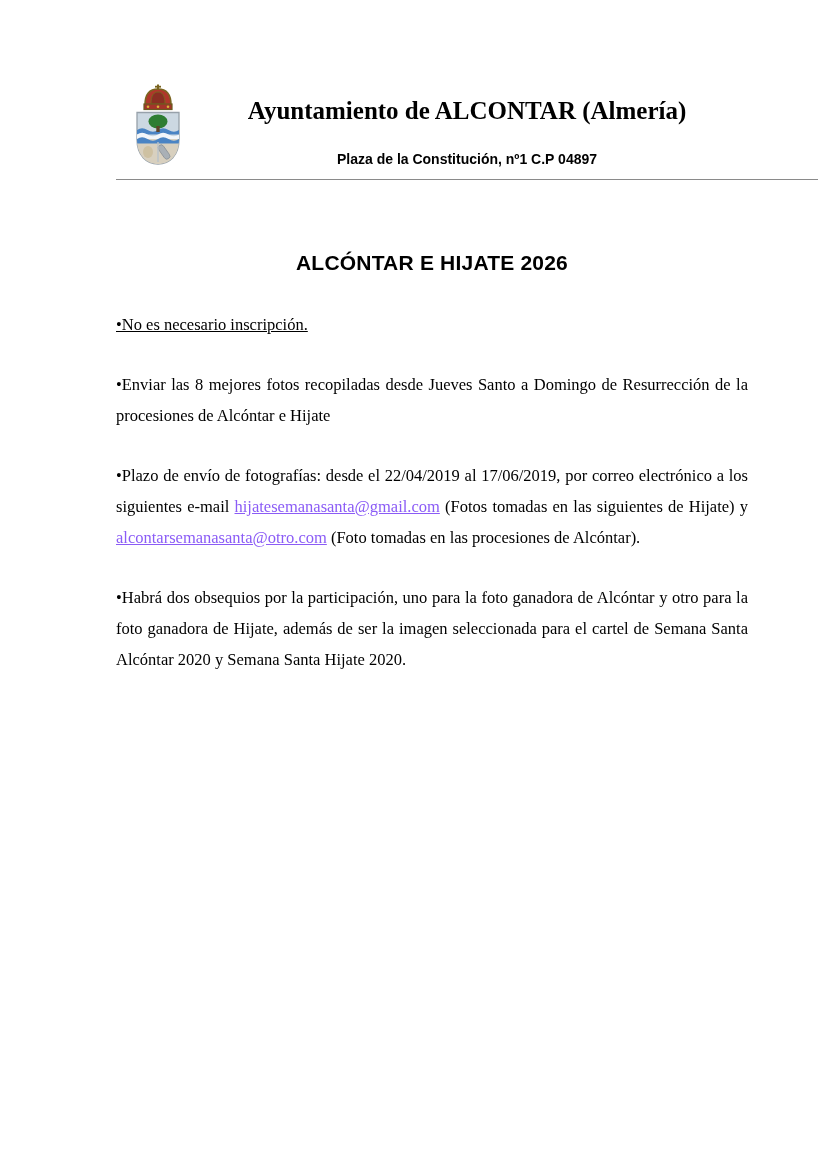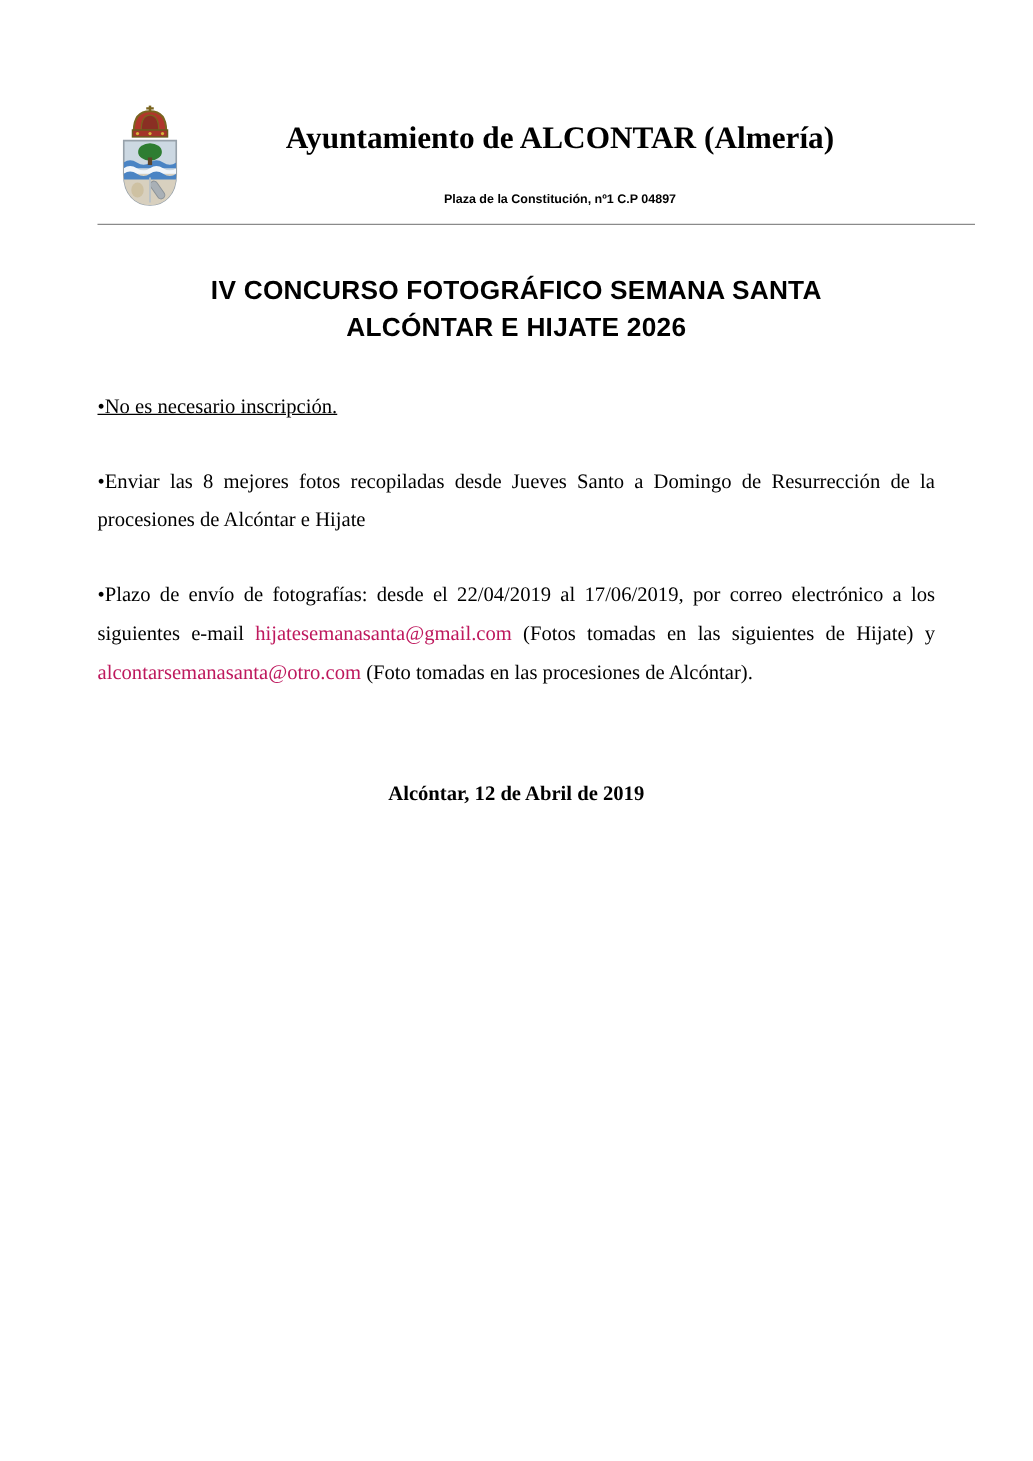--- a/index.html
+++ b/index.html
@@ -2,21 +2,21 @@
 <html><head>
 <meta charset="utf-8">
 <style>
   html, body { margin: 0; padding: 0; background: #ffffff; }
   .page {
     width: 826px;
     height: 1169px;
     margin: 0 auto;
     background: #ffffff;
     box-sizing: border-box;
-    padding: 84px 78px 0 78px;
+    padding: 84px 78px 0 116px;
     position: relative;
     font-family: "Liberation Serif", serif;
     color: #000000;
     overflow: hidden;
   }
 
   
   .letterhead { display: flex; align-items: flex-start; }
   .logo-box { width: 56px; height: 82px; margin-left: 14px; flex: 0 0 auto; }
   .logo-box svg { width: 56px; height: 82px; display: block; }
@@ -24,21 +24,21 @@
   .org-name {
     font-family: "Liberation Serif", serif;
     font-weight: bold;
     font-size: 25px;
     line-height: 30px;
     margin: 12px 0 0 0;
   }
   .org-address {
     font-family: "Liberation Sans", sans-serif;
     font-weight: bold;
-    font-size: 10px;
+    font-size: 14px;
     line-height: 17px;
     margin-top: 25px;
     text-align: center;
   }
   .head-rule {
     border: none;
     border-top: 1.5px solid #8a8a8a;
     width: 702px;
     margin: 11px 0 0 0;
   }
@@ -66,21 +66,22 @@
   
   .body-par {
     font-family: "Liberation Serif", serif;
     font-size: 16.5px;
     line-height: 31px;
     text-align: justify;
     margin: 29px 0 0 0;
   }
   .body-par.first { margin-top: 31px; text-decoration: underline; }
   .email-link {
-    color: #be185d;
+    color: #8b5cf6;
+    text-decoration: underline;
     cursor: pointer;
   }
   .bold-underline {
     font-weight: bold;
     text-decoration: underline;
   }
 
   
   .date-line {
     font-family: "Liberation Serif", serif;
@@ -127,28 +128,28 @@
     </div>
     <div class="head-text">
       <h1 class="org-name">Ayuntamiento de ALCONTAR  (Almería)</h1>
       <div class="org-address">Plaza de la Constitución, nº1 C.P 04897</div>
     </div>
   </header>
 
   <hr class="head-rule">
 
   <h2 class="doc-title">
-    <span>IV CONCURSO FOTOGRÁFICO SEMANA SANTA</span><br>
+    <br>
     <span>ALCÓNTAR E HIJATE 2026</span>
   </h2>
 
 
   <p class="body-par first">•No es necesario inscripción.</p>
 
   <p class="body-par">•Enviar las  8 mejores fotos recopiladas desde Jueves Santo a Domingo de Resurrección de la procesiones de Alcóntar e Hijate</p>
 
   <p class="body-par"><span>•Plazo de envío de fotografías:  desde el 22/04/2019 al 17/06/2019,  por correo  electrónico a los siguientes e-mail </span><a class="email-link">hijatesemanasanta@gmail.com</a><span> (Fotos tomadas en las siguientes de Hijate) y </span><a class="email-link">alcontarsemanasanta@otro.com</a><span> (Foto tomadas en las procesiones de  Alcóntar).</span></p>
 
 
+  <p class="body-par">•Habrá dos obsequios por la participación,  uno para la foto ganadora  de Alcóntar y otro para la foto ganadora de  Hijate,  además de ser la imagen seleccionada para el cartel de Semana Santa Alcóntar 2020  y Semana Santa Hijate 2020.</p>
 
-  <div class="date-line">Alcóntar, 12 de Abril de 2019</div>
 
 </div>
 
 </body></html>

